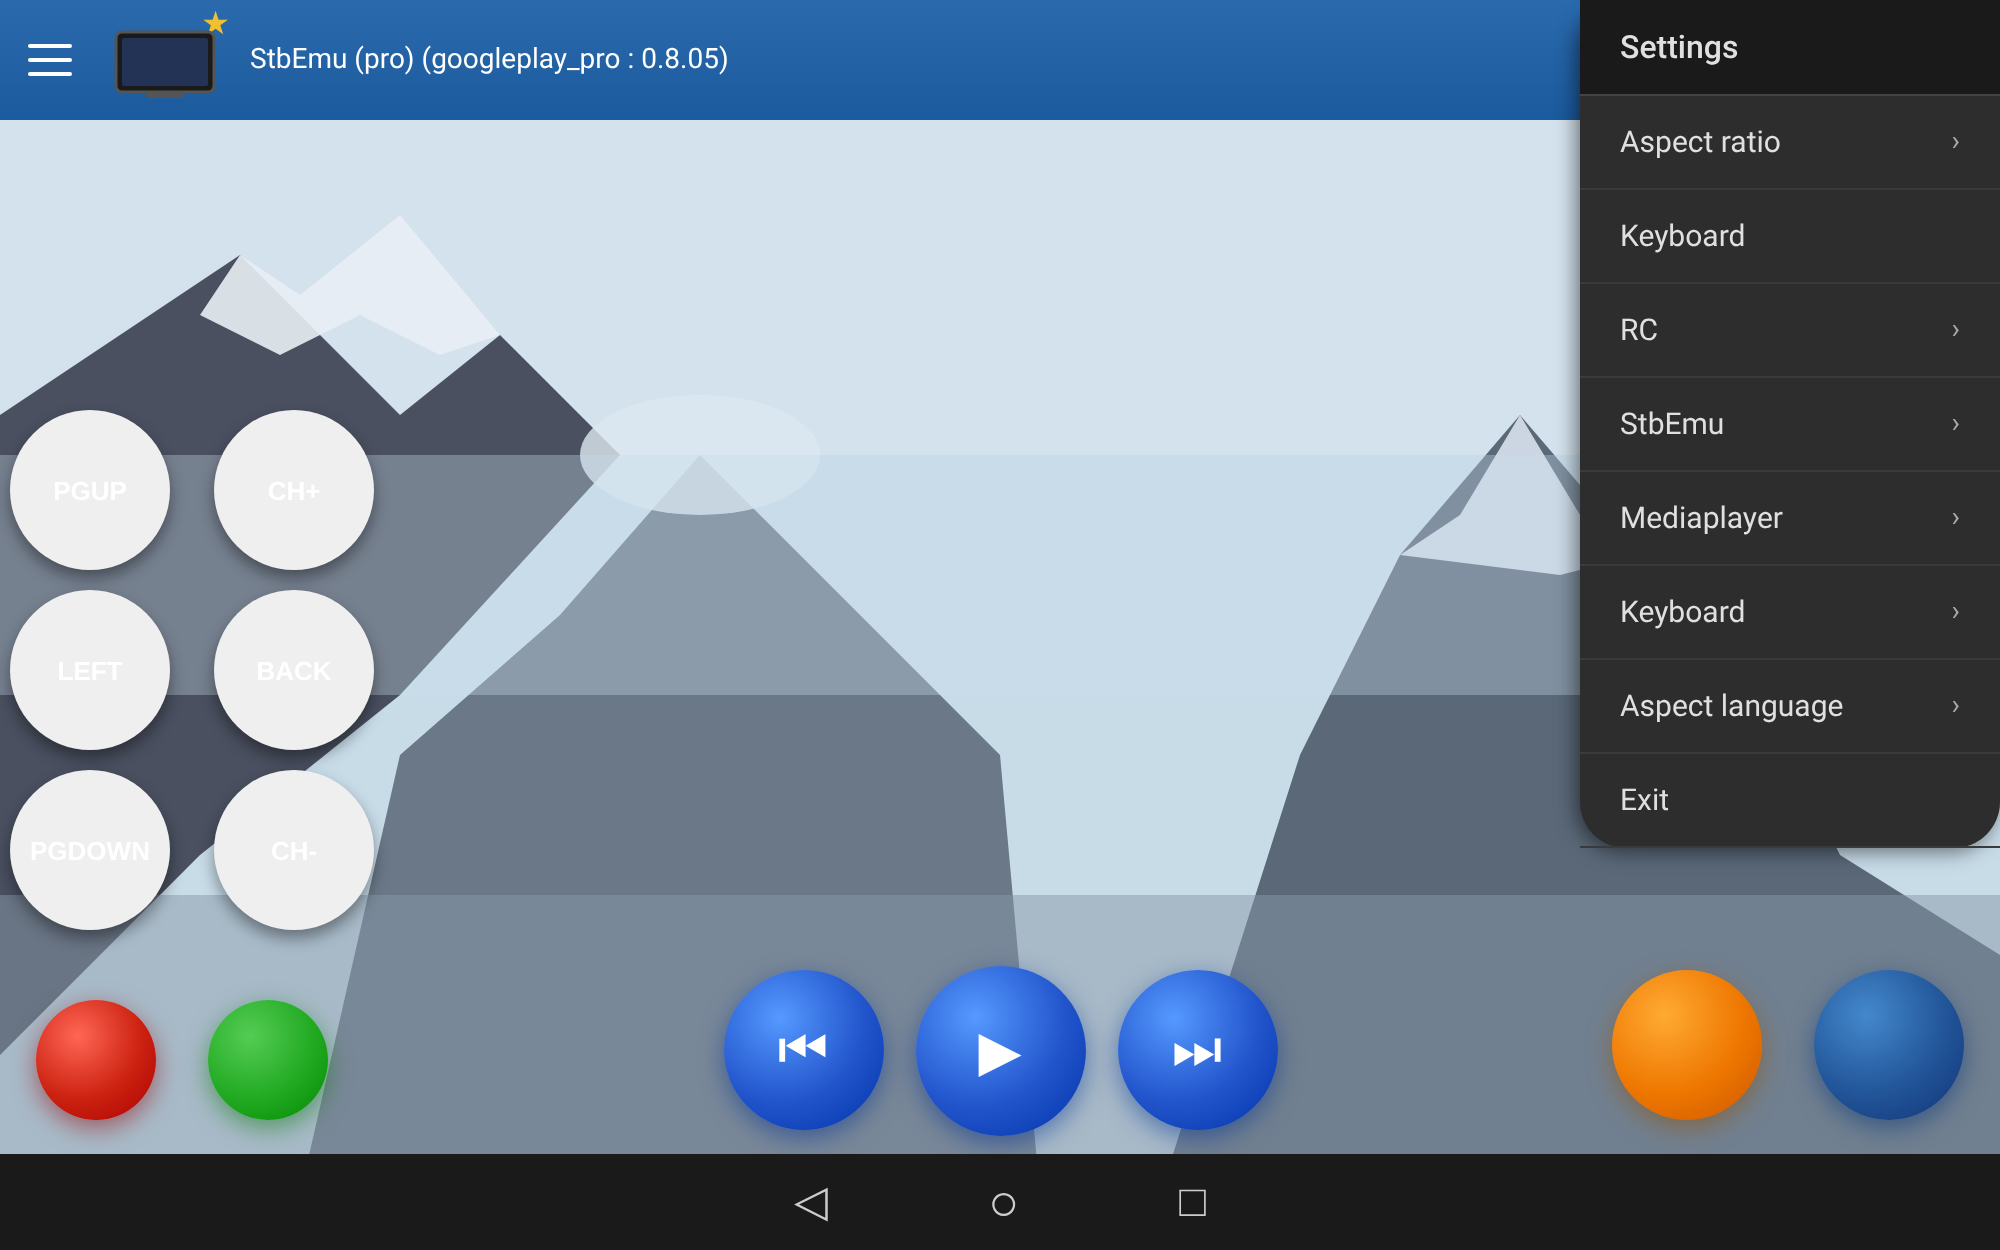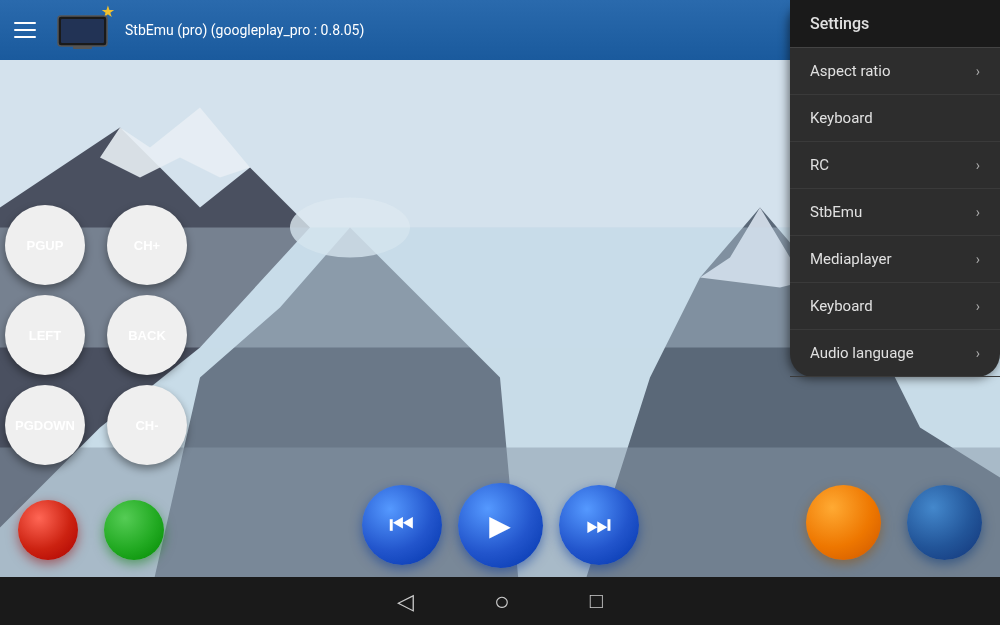--- a/index.html
+++ b/index.html
@@ -377,17 +377,20 @@
       </div>
       <div class="menu-item">
         <span>Mediaplayer</span>
         <span class="chevron">›</span>
       </div>
       <div class="menu-item">
         <span>Keyboard</span>
         <span class="chevron">›</span>
       </div>
       <div class="menu-item">
-        <span>Audio language</span>
-        <span class="chevron">›</span>
+        <span>Aspect language</span>
+        <span class="chevron">›</span>
+      </div>
+      <div class="menu-item">
+        <span>Exit</span>
       </div>
     </div>
 </div>
 
 </body></html>

